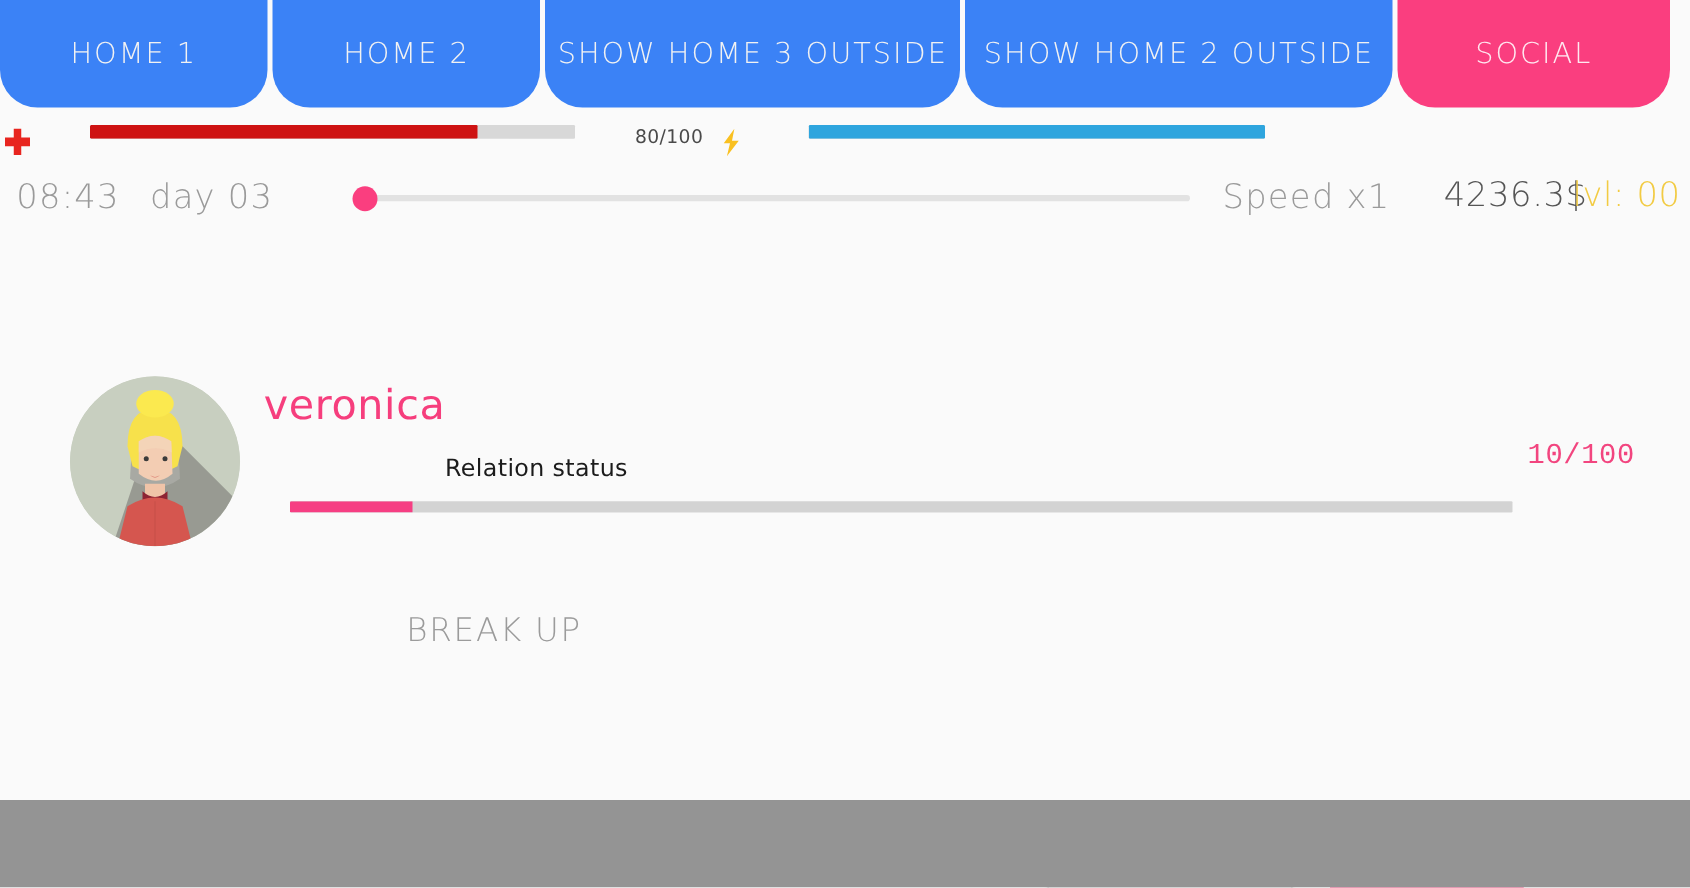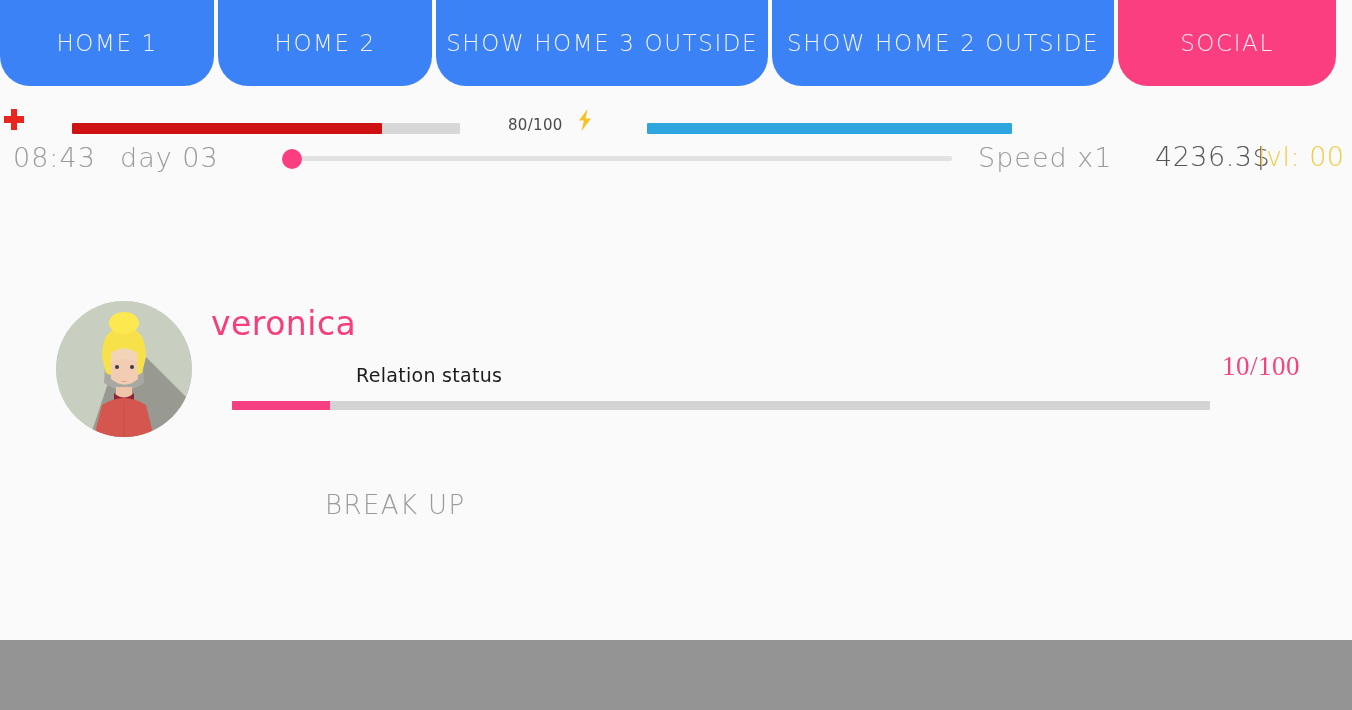--- a/index.html
+++ b/index.html
@@ -61,21 +61,21 @@
     position: absolute;
     top: 100px;
     left: 0;
     width: 1352px;
     height: 34px;
     display: flex;
     align-items: center;
   }
   .stat {
     display: flex;
-    align-items: flex-end;
+    align-items: flex-start;
     height: 34px;
     gap: 40px;
   }
   .stat-icon {
     width: 28px;
     height: 28px;
     flex: 0 0 28px;
     display: flex;
     align-items: center;
     justify-content: center;
@@ -225,22 +225,22 @@
     overflow: hidden;
   }
   .relation-fill {
     position: absolute;
     left: 0; top: 0; bottom: 0;
     background: #f63e83;
   }
   .relation-val {
     position: absolute;
     left: 1222px; top: 165px;
-    font-family: Liberation Serif, serif;
-    font-size: 27px;
+    font-family: Liberation Mono, monospace;
+    font-size: 23px;
     color: #f2457f;
     letter-spacing: 0.5px;
   }
 
   .breakup {
     position: absolute;
     left: 325px; top: 304px;
     font-family: "DejaVu Sans", sans-serif;
     font-size: 26px;
     font-weight: 300;

